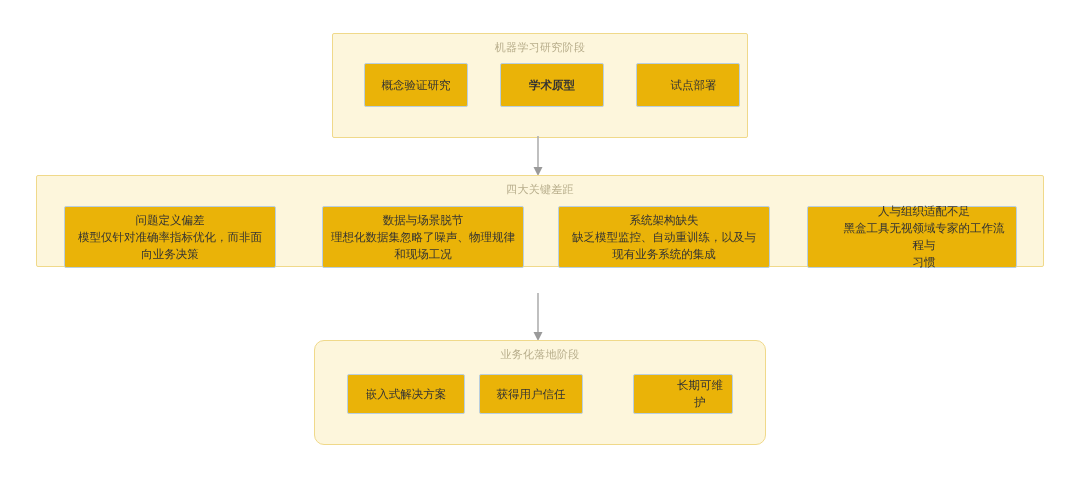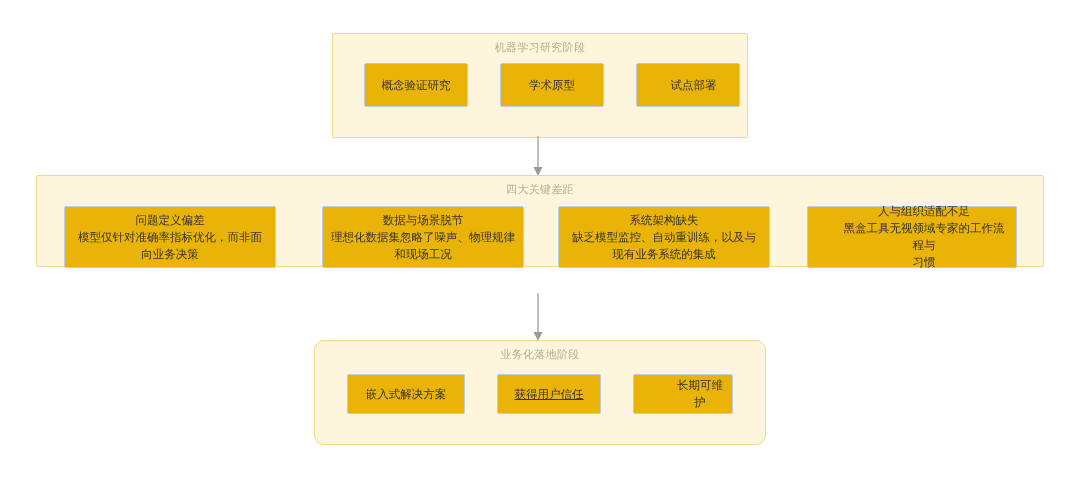--- a/index.html
+++ b/index.html
@@ -84,27 +84,27 @@
   }
   .node .node-text {
     display: block;
     width: 100%;
     white-space: pre-line;
   }
 
   
   .n-top { top: 29px; height: 44px; }
   #node-poc       { left: 31px;  width: 104px; }
-  #node-prototype { left: 167px; width: 104px; }
+  #node-prototype { left: 167px; width: 104px; font-weight: bold; }
   #node-pilot     { left: 303px; width: 104px; padding-left: 17px; }
 
   
   .n-bot { top: 33px; height: 40px; }
   #node-embedded { left: 32px;  width: 118px; }
-  #node-trust    { left: 182px; width: 104px; text-decoration: underline; }
+  #node-trust    { left: 164px; width: 104px; }
   #node-maintain { left: 318px; width: 100px; padding-left: 40px; }
 
   
   .n-mid { top: 30px; height: 62px; }
   #node-gap-problem { left: 27px;  width: 212px; }
   #node-gap-data    { left: 285px; width: 202px; }
   #node-gap-arch    { left: 521px; width: 212px; }
   #node-gap-people  { left: 770px; width: 210px; padding-left: 30px; }
 
   

